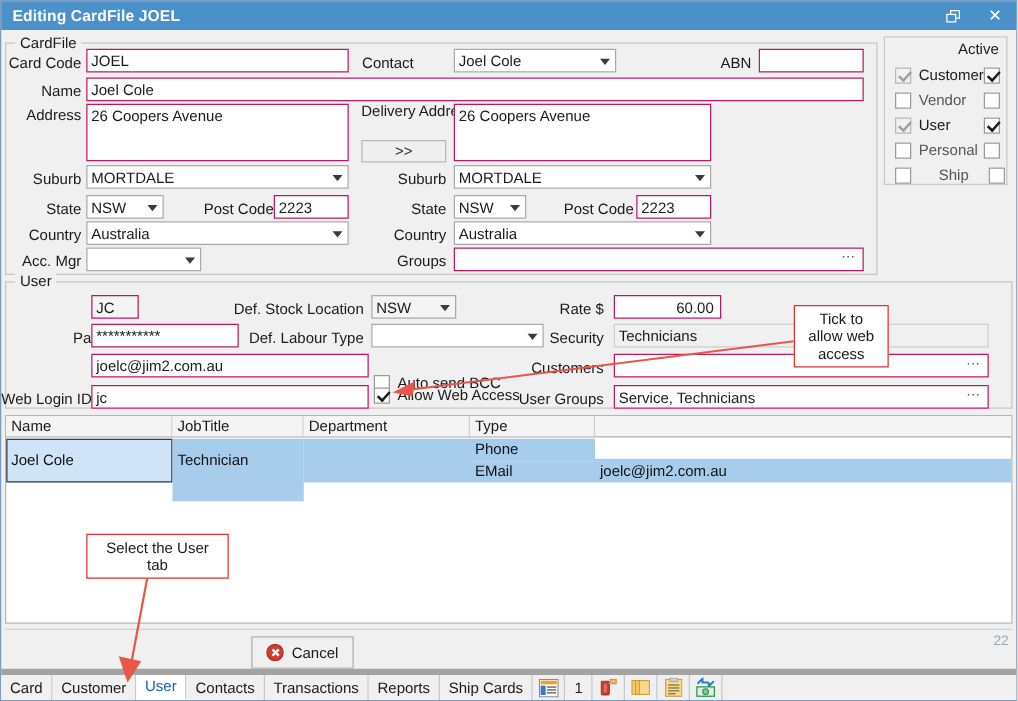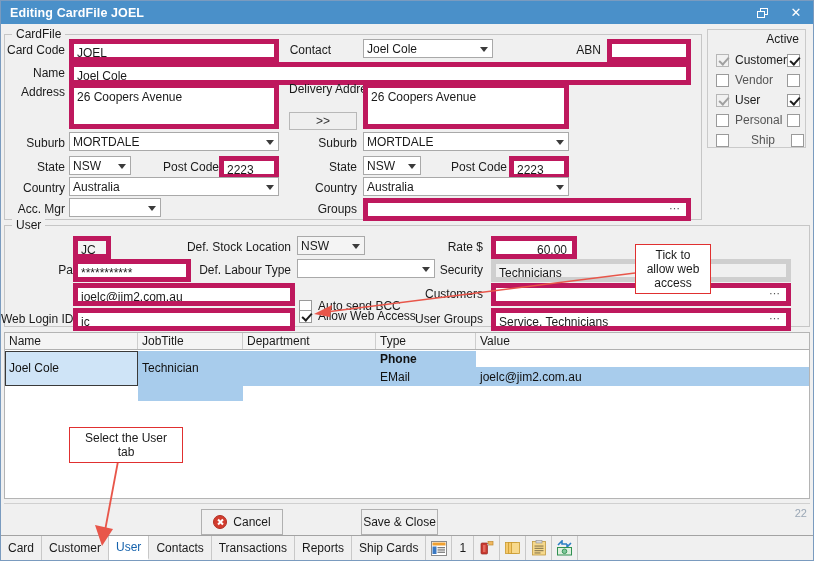--- a/index.html
+++ b/index.html
@@ -67,21 +67,21 @@
     position: absolute;
     font-size: 12px;
     color: #1a1a1a;
     text-align: right;
     white-space: nowrap;
     line-height: 14px;
   }
   .fld {
     position: absolute;
     background: #ffffff;
-    border: 5px solid #be185d;
+    border: 1px solid #be185d;
     font-size: 12px;
     color: #1a1a1a;
     padding: 2px 0 11px 3px;
     line-height: 14px;
     overflow: hidden;
     white-space: nowrap;
   }
   .fld.readonlybg { background: #f4f4f4; }
   .fld.multiline { white-space: pre-wrap; padding-top: 2px; }
   .combo {
@@ -224,21 +224,21 @@
   #record-count {
     position: absolute; right: 6px; top: 506px;
     font-size: 11px; color: #9aa7b5;
   }
 
   
   #tabbar {
     position: absolute; left: 0; top: 534px;
     width: 812px; height: 25px;
     background: #f0f0f0;
-    border-top: 1px solid #a3a3a3;
+    border-top: 5px solid #a3a3a3;
     display: flex; align-items: stretch;
   }
   .tab {
     display: flex; align-items: center; justify-content: center;
     padding: 0 7px;
     font-size: 12px; color: #1a1a1a;
     border-right: 1px solid #c8c8c8;
     background: #f0f0f0;
     white-space: nowrap;
   }
@@ -458,41 +458,37 @@
     <span>Service, Technicians</span>
     <span class="ellipsisbtn">⋯</span>
   </div>
 
   <div id="grid">
     <div class="gridhead">
       <div class="hcell" style="left:0px;   width:133px;">Name</div>
       <div class="hcell" style="left:133px; width:105px;">JobTitle</div>
       <div class="hcell" style="left:238px; width:133px;">Department</div>
       <div class="hcell" style="left:371px; width:100px;">Type</div>
-      <div class="hcell" style="left:471px; width:333px; border-right:none;">Value</div>
     </div>
 
     <div class="gcell sel" style="left:0px;   top:18px; width:133px; height:35px; line-height:33px;">Joel Cole</div>
     <div class="gcell" style="left:133px; top:18px; width:105px; height:50px; line-height:35px;">Technician</div>
     <div class="gcell" style="left:238px; top:18px; width:133px; height:35px;"></div>
 
-    <div class="gcell" style="left:371px; top:18px; width:100px; height:18px;font-weight:bold;">Phone</div>
+    <div class="gcell" style="left:371px; top:18px; width:100px; height:18px;">Phone</div>
     <div class="gcell" style="left:471px; top:34px; width:333px; height:18px;font-style:italic;">02 9580 8222</div>
     <div class="gcell" style="left:371px; top:36px; width:100px; height:17px;">EMail</div>
     <div class="gcell" style="left:471px; top:36px; width:333px; height:17px;">joelc@jim2.com.au</div>
   </div>
 
   <div id="footer-sep"></div>
 
   <div class="actionbtn" style="left:200px; top:508px; width:82px;">
     <span class="cancel-icon"></span>
     <span>Cancel</span>
-  </div>
-  <div class="actionbtn" style="left:360px; top:508px; width:77px;">
-    <span>Save &amp; Close</span>
   </div>
   <div id="record-count">22</div>
 
   <div id="tabbar">
     <div class="tab">Card</div>
     <div class="tab">Customer</div>
     <div class="tab active">User</div>
     <div class="tab">Contacts</div>
     <div class="tab">Transactions</div>
     <div class="tab">Reports</div>

